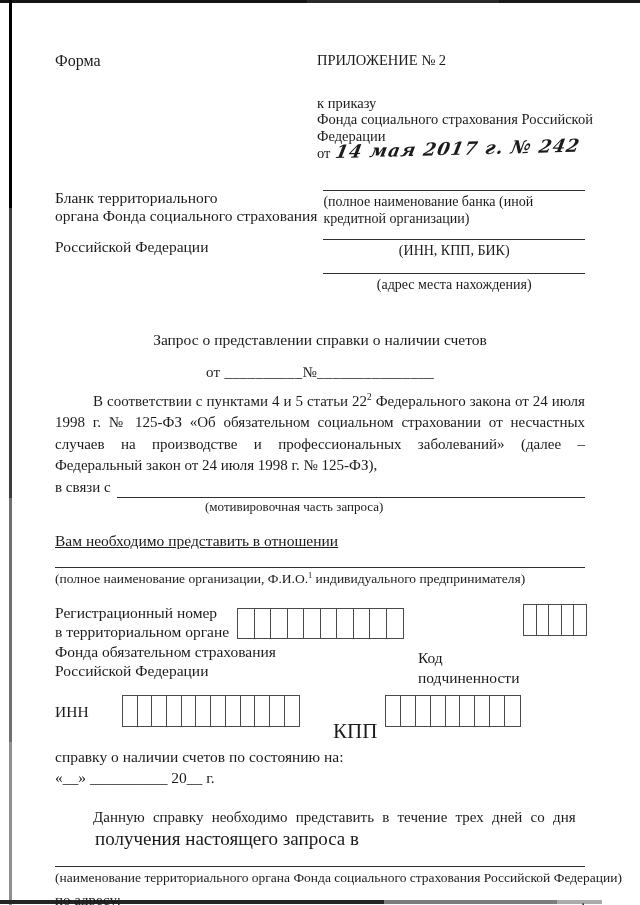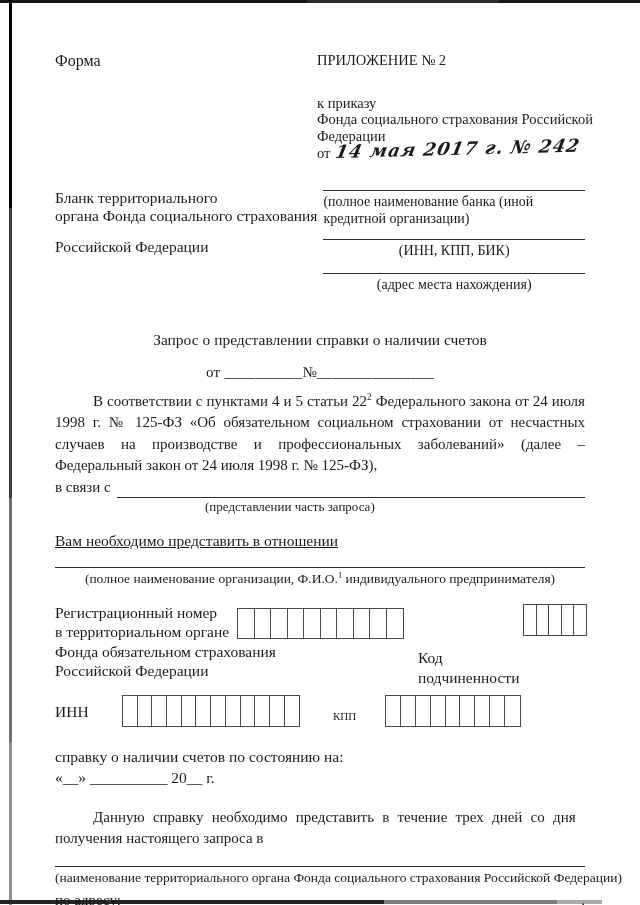--- a/index.html
+++ b/index.html
@@ -53,43 +53,43 @@
   .para{font-size:15px;line-height:21.5px;text-align:justify;margin-top:10px;}
   .indent{text-indent:38px;}
   sup{font-size:.62em;vertical-align:super;line-height:0;}
 
   .blank-row{display:flex;align-items:flex-end;font-size:15px;line-height:21px;}
   .blank-fill{flex:1;border-bottom:1.5px solid #2e2e2e;margin-left:6px;height:18px;}
   .small-cap{font-size:13px;line-height:15px;}
   .motive-cap{padding-left:150px;margin-top:1px;}
   .lead{font-size:15.5px;margin-top:16px;line-height:21px;text-decoration:underline;}
   .full-rule{margin-top:15px;}
-  .wide-cap{text-align:center;font-size:13.5px;margin-top:3px;white-space:nowrap;}
+  .wide-cap{text-align:left;font-size:13.5px;margin-top:3px;white-space:nowrap;}
 
   .reg-section{position:relative;height:88px;margin-top:16px;}
   .reg-labels{position:absolute;left:0;top:0;font-size:15.5px;line-height:19.5px;}
   .grid{display:flex;}
   .cell{width:16px;height:29px;border:1.5px solid #4a4a4a;margin-left:-1.5px;background:#fff;}
   .grid .cell:first-child{margin-left:0;}
   .reg-grid{position:absolute;left:182px;top:5px;}
   .subord-label{position:absolute;left:363px;top:1px;font-size:15.5px;line-height:20px;margin-top:44px;}
   .subord-grid{position:absolute;left:468px;top:1px;}
   .subord-grid .cell{width:12px;height:30px;}
 
   .inn-section{position:relative;height:38px;margin-top:4px;}
   .inn-label{position:absolute;left:0;top:8px;font-size:15.5px;}
   .inn-grid{position:absolute;left:67px;top:0;}
   .inn-grid .cell{width:14.2px;height:30px;}
-  .kpp-label{position:absolute;left:278px;top:15px;font-size:11px;}
+  .kpp-label{position:absolute;left:278px;top:24px;font-size:21px;}
   .kpp-grid{position:absolute;left:330px;top:0;}
   .kpp-grid .cell{width:14.4px;height:30px;}
 
   .statement{font-size:15.5px;line-height:21px;margin-top:13px;}
   .para2-l1{font-size:15px;line-height:21.5px;text-indent:38px;word-spacing:4.5px;margin-top:19px;}
-  .para2-l2{font-size:15px;line-height:21.5px;}
+  .para2-l2{font-size:19px;line-height:21.5px;margin-left:40px;}
   .addr-row{margin-top:4px;}
   .addr-period{margin-left:2px;}
 </style>
 </head>
 <body>
 
 <div class="page">
   <div class="edge-top"></div>
   <div class="edge-left"></div>
   <div class="edge-bottom"></div>
@@ -126,21 +126,21 @@
 
     <div class="doc-title">Запрос о представлении справки о наличии счетов</div>
     <div class="date-no">от __________№_______________</div>
 
     <div class="para indent"><span>В соответствии с пунктами 4 и 5 статьи 22</span><sup>2</sup><span> Федерального закона от 24 июля 1998 г. № 125-ФЗ «Об обязательном социальном страховании от несчастных случаев на производстве и профессиональных заболеваний» (далее – Федеральный закон от 24 июля 1998 г. № 125-ФЗ),</span></div>
 
     <div class="blank-row">
       <span>в связи с</span>
       <span class="blank-fill"></span>
     </div>
-    <div class="small-cap motive-cap">(представлении часть запроса)</div>
+    <div class="small-cap motive-cap">(мотивировочная часть запроса)</div>
 
     <div class="lead">Вам необходимо представить в отношении</div>
     <div class="rule full-rule"></div>
     <div class="wide-cap"><span>(полное наименование организации, Ф.И.О.</span><sup>1</sup><span> индивидуального предпринимателя)</span></div>
 
     <div class="reg-section">
       <div class="reg-labels">
         <div>Регистрационный номер</div>
         <div>в территориальном органе</div>
         <div>Фонда обязательном страхования</div>

